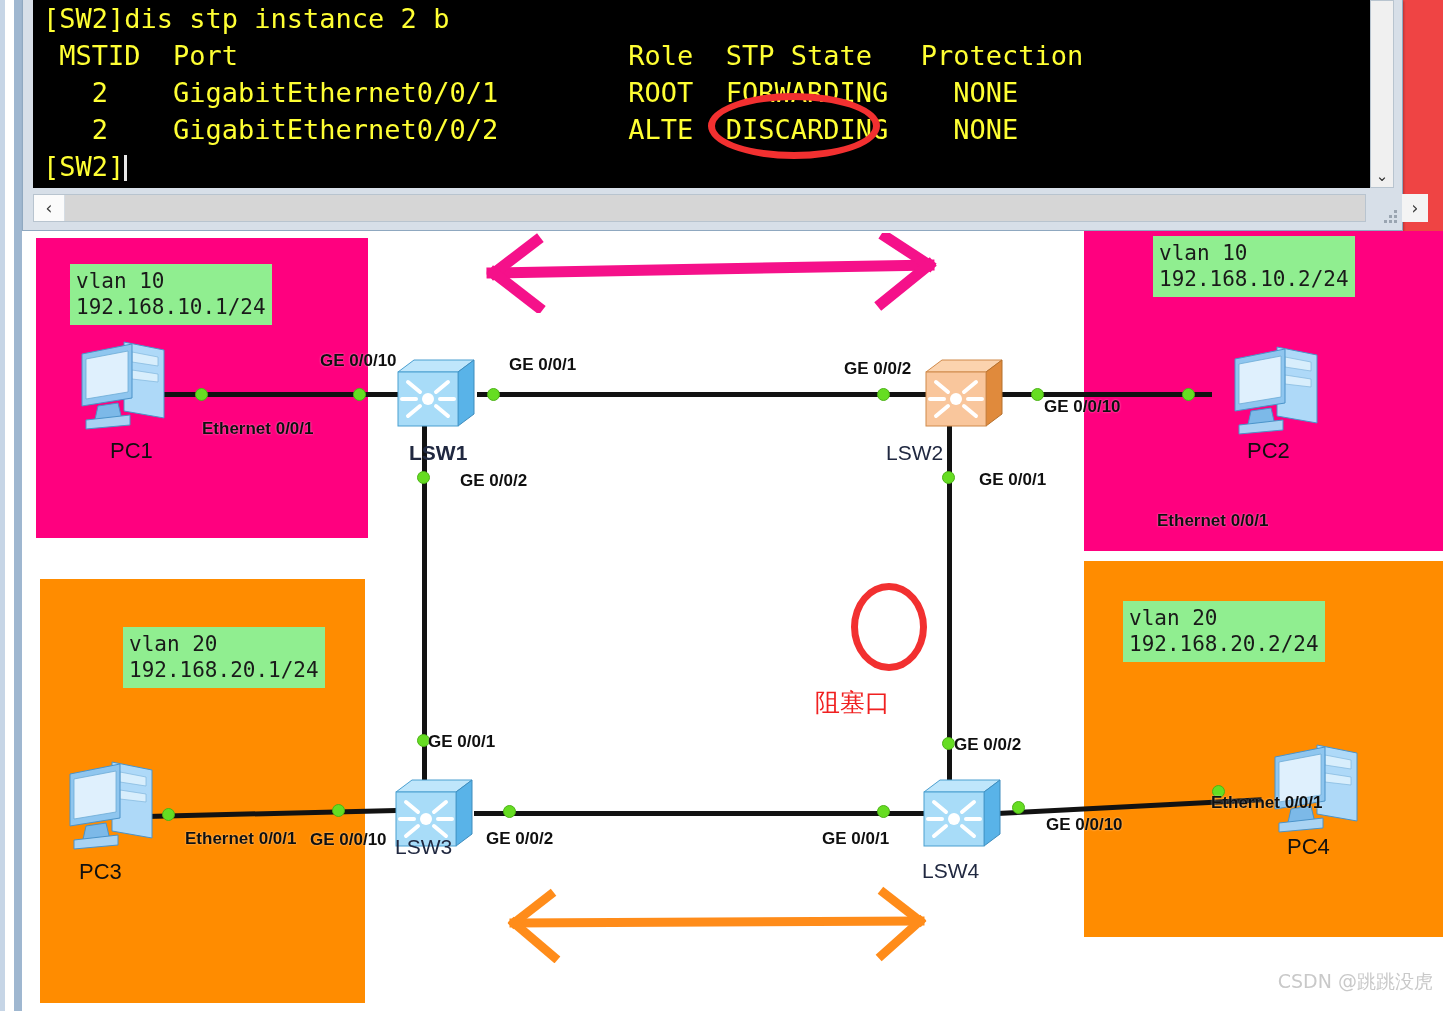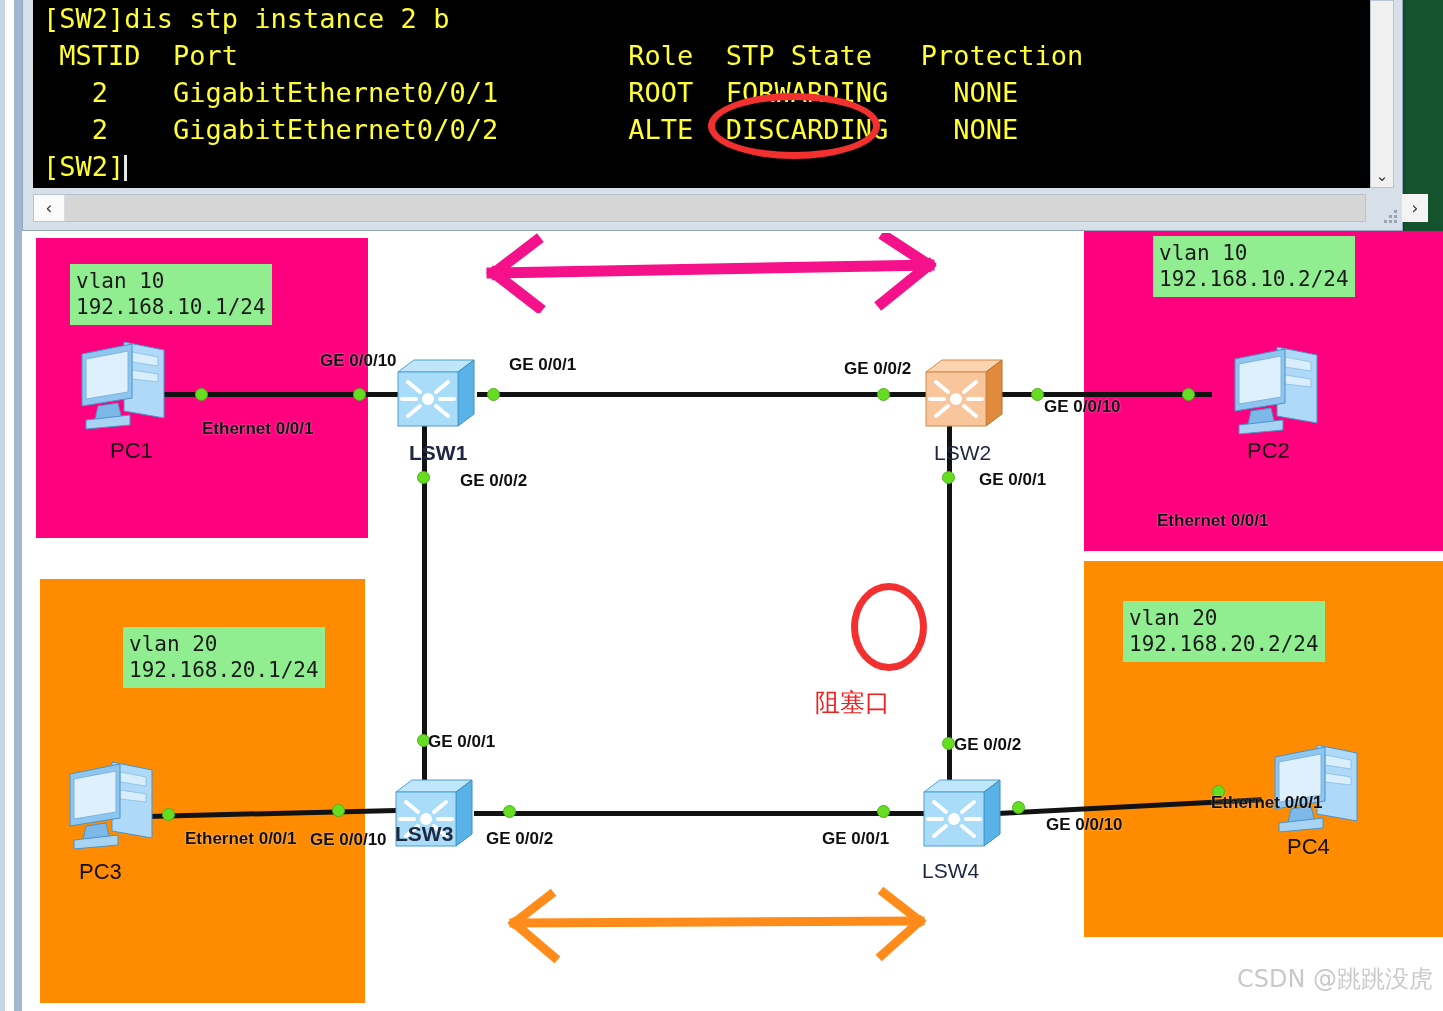--- a/index.html
+++ b/index.html
@@ -9,21 +9,21 @@
   body {
     width: 1443px; height: 1011px;
     position: relative;
     overflow: hidden;
     font-family: "Liberation Sans", sans-serif;
   }
 
   
   #app-frame {
     position: absolute; left: 0; top: 0; width: 1443px; height: 987px;
-    background: #14532d;
+    background: #ef4444;
   }
   .chrome-band {
     position: absolute;
     background: #a7bdd4;
   }
   #chrome-left-outer { left: 0; top: 0; width: 5px; height: 1011px; background:#c6d5e6; }
   #chrome-left-inner { left: 14px; top: 0; width: 8px; height: 1011px; background:#9fb7d0; }
   #chrome-left-fill  { left: 5px; top: 0; width: 9px; height: 1011px; background:#ffffff; }
   #chrome-left-tab   { left: 0px; top: 96px; width: 6px; height: 86px; background:#f5b041; }
   #chrome-left-panel { left: 0px; top: 282px; width: 14px; height: 26px; background:#dfe9f4; border-top:1px solid #b3c6db; border-bottom:1px solid #b3c6db;}
@@ -182,21 +182,21 @@
     font-size:25px; color:#f02020; white-space:nowrap;
   }
 
   
   .big-arrow { position:absolute; }
 
   
   #watermark {
     position:absolute; right:10px; bottom:16px;
     font-family:"DejaVu Sans","Liberation Sans",sans-serif;
-    font-size:24px; color:#c9c9c9; white-space:nowrap;
+    font-size:19px; color:#c9c9c9; white-space:nowrap;
   }
 </style>
 </head>
 <body>
 
 <div id="app-frame">
 
   <div id="chrome-left-outer" class="chrome-band"></div>
   <div id="chrome-left-fill" class="chrome-band"></div>
   <div id="chrome-left-inner" class="chrome-band"></div>
@@ -349,39 +349,39 @@
           <path d="M14,26 L26,36"></path>
             <path d="M54,26 L42,36"></path>
           <path d="M14,60 L26,50"></path>
             <path d="M54,60 L42,50"></path>
           <path d="M8,43 L22,43"></path>
             <path d="M60,43 L46,43"></path>
         </g>
         <circle cx="34" cy="43" r="6" fill="#ffffff"></circle>
       </svg>
     </div>
-    <div class="dev-label" style="left:912px; top:210px;">LSW2</div>
+    <div class="dev-label" style="left:864px; top:210px;">LSW2</div>
 
     <div class="device" style="left:370px; top:545px;">
       <svg width="84" height="76" viewBox="0 0 84 76">
         <polygon points="4,16 64,16 80,4 20,4" fill="#bfe6fb" stroke="#4a9fd0" stroke-width="1"></polygon>
         <polygon points="64,16 80,4 80,58 64,70" fill="#59b3e8" stroke="#3e8cbd" stroke-width="1"></polygon>
         <rect x="4" y="16" width="60" height="54" fill="#a8dcf8" stroke="#4a9fd0" stroke-width="1"></rect>
         <g stroke="#ffffff" stroke-width="4" stroke-linecap="round" fill="none">
           <path d="M14,26 L26,36"></path>
             <path d="M54,26 L42,36"></path>
           <path d="M14,60 L26,50"></path>
             <path d="M54,60 L42,50"></path>
           <path d="M8,43 L22,43"></path>
             <path d="M60,43 L46,43"></path>
         </g>
         <circle cx="34" cy="43" r="6" fill="#ffffff"></circle>
       </svg>
     </div>
-    <div class="dev-label" style="left:373px; top:591px;font-weight:bold;">LSW3</div>
+    <div class="dev-label" style="left:373px; top:604px;">LSW3</div>
 
     <div class="device" style="left:898px; top:545px;">
       <svg width="84" height="76" viewBox="0 0 84 76">
         <polygon points="4,16 64,16 80,4 20,4" fill="#bfe6fb" stroke="#4a9fd0" stroke-width="1"></polygon>
         <polygon points="64,16 80,4 80,58 64,70" fill="#59b3e8" stroke="#3e8cbd" stroke-width="1"></polygon>
         <rect x="4" y="16" width="60" height="54" fill="#a8dcf8" stroke="#4a9fd0" stroke-width="1"></rect>
         <g stroke="#ffffff" stroke-width="4" stroke-linecap="round" fill="none">
           <path d="M14,26 L26,36"></path>
             <path d="M54,26 L42,36"></path>
           <path d="M14,60 L26,50"></path>

